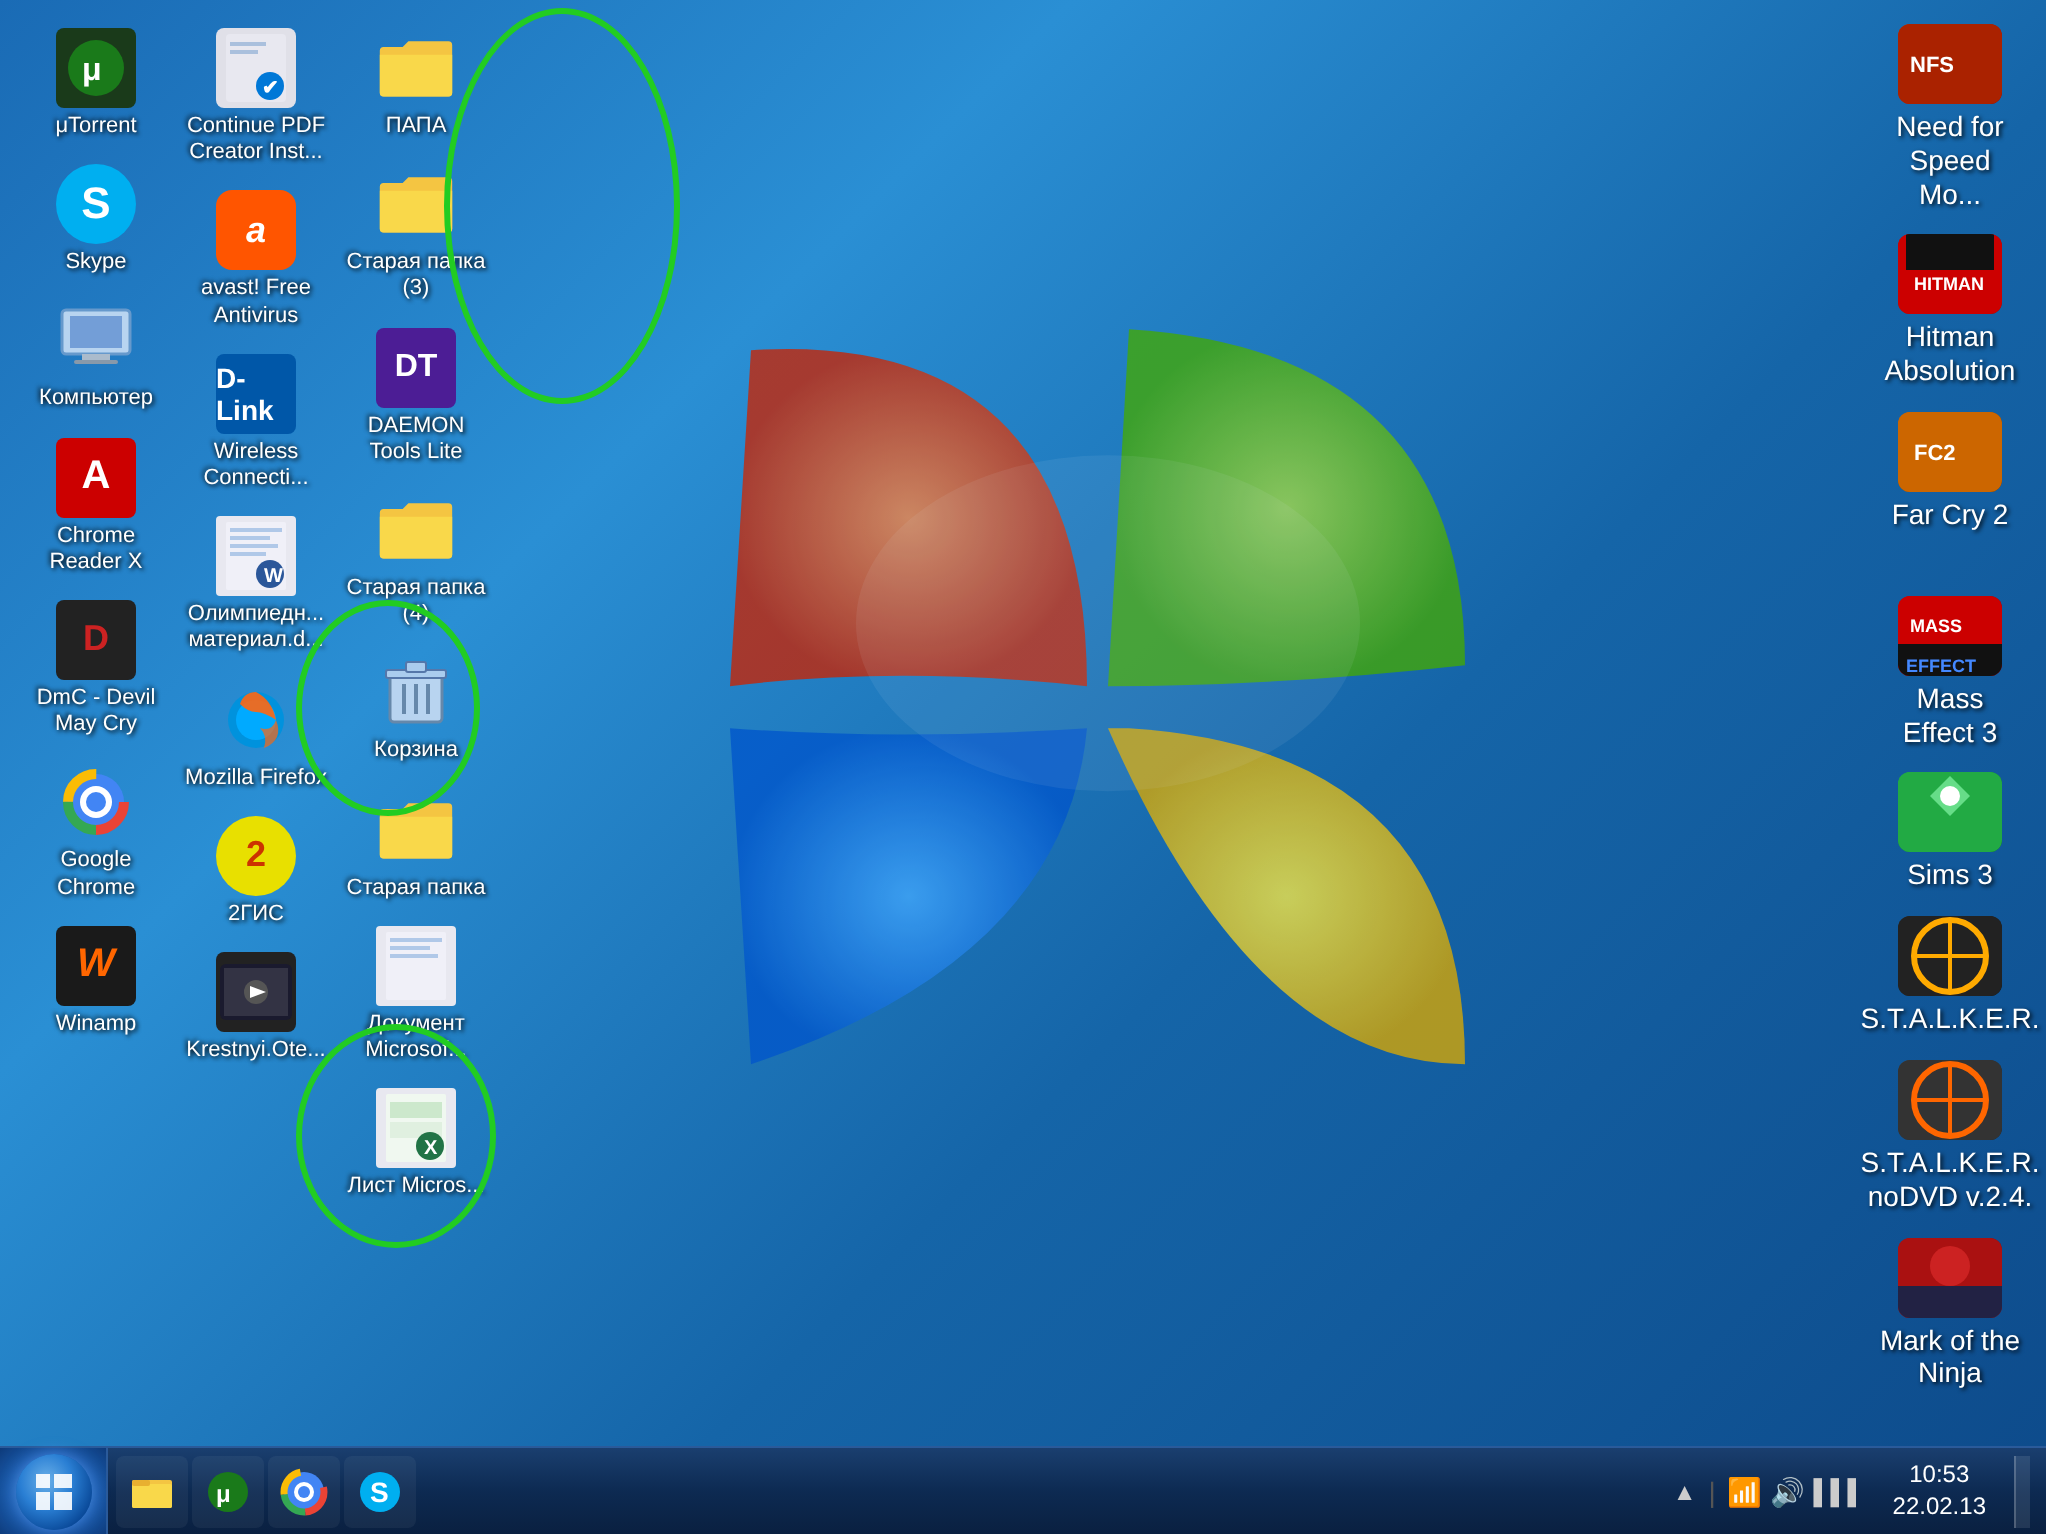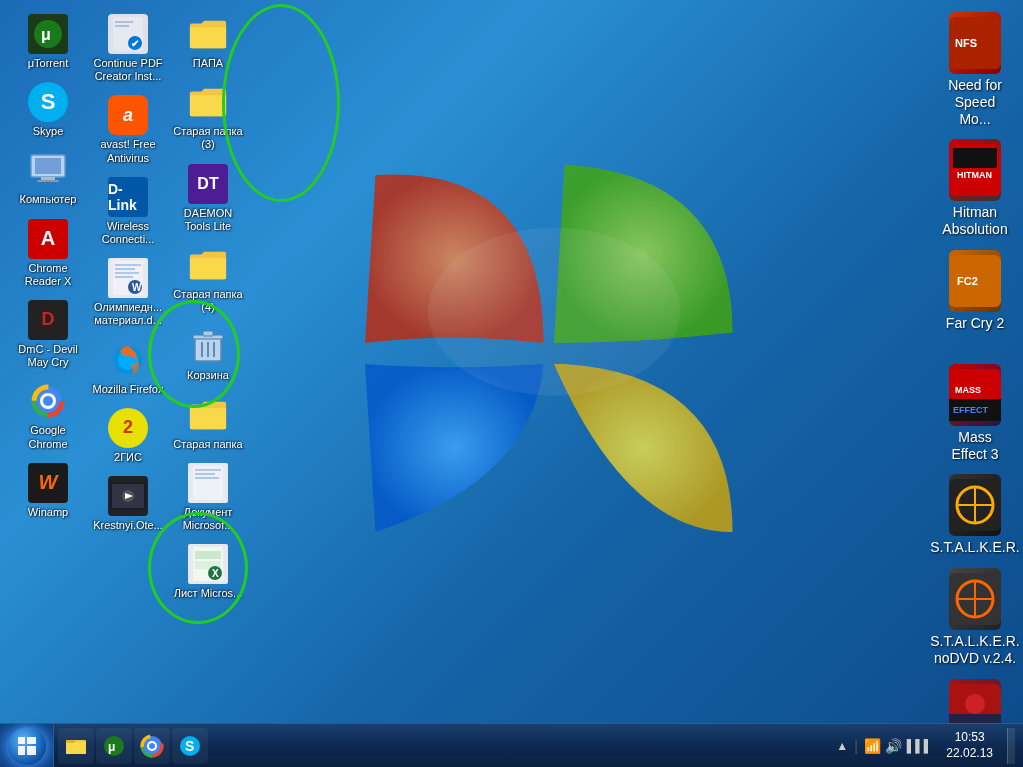--- a/index.html
+++ b/index.html
@@ -178,21 +178,21 @@
       flex-direction: column;
       align-items: center;
       width: 80px;
       padding: 4px;
       cursor: pointer;
       border-radius: 4px;
     }
 
     .game-thumb {
       width: 52px;
-      height: 62px;
+      height: 40px;
       border-radius: 6px;
       overflow: hidden;
       margin-bottom: 3px;
       display: flex;
       align-items: center;
       justify-content: center;
       font-size: 11px;
       font-weight: bold;
       text-align: center;
       color: white;
@@ -513,20 +513,30 @@
         <svg width="52" height="52" viewBox="0 0 52 52">
             <rect width="52" height="52" fill="#cc0000" rx="6"></rect>
             <rect x="0" y="30" width="52" height="22" fill="#111"></rect>
             <text x="6" y="24" font-size="9" fill="white" font-weight="bold">MASS</text>
             <text x="4" y="44" font-size="9" fill="#4488ff">EFFECT</text>
           </svg>
       </div>
       <span class="game-label">Mass Effect 3</span>
     </div>
     <div class="game-icon">
+      <div class="game-thumb game-sims">
+        <svg width="52" height="52" viewBox="0 0 52 52">
+            <rect width="52" height="52" fill="#22aa44" rx="6"></rect>
+            <polygon points="26,8 36,18 26,28 16,18" fill="#66dd88"></polygon>
+            <circle cx="26" cy="18" r="5" fill="white"></circle>
+          </svg>
+      </div>
+      <span class="game-label">Sims 3</span>
+    </div>
+    <div class="game-icon">
       <div class="game-thumb game-stalker">
         <svg width="52" height="52" viewBox="0 0 52 52">
             <rect width="52" height="52" fill="#222" rx="6"></rect>
             <circle cx="26" cy="26" r="18" fill="none" stroke="#ffaa00" stroke-width="3"></circle>
             <line x1="26" y1="8" x2="26" y2="44" stroke="#ffaa00" stroke-width="2"></line>
             <line x1="8" y1="26" x2="44" y2="26" stroke="#ffaa00" stroke-width="2"></line>
           </svg>
       </div>
       <span class="game-label">S.T.A.L.K.E.R.</span>
     </div>

